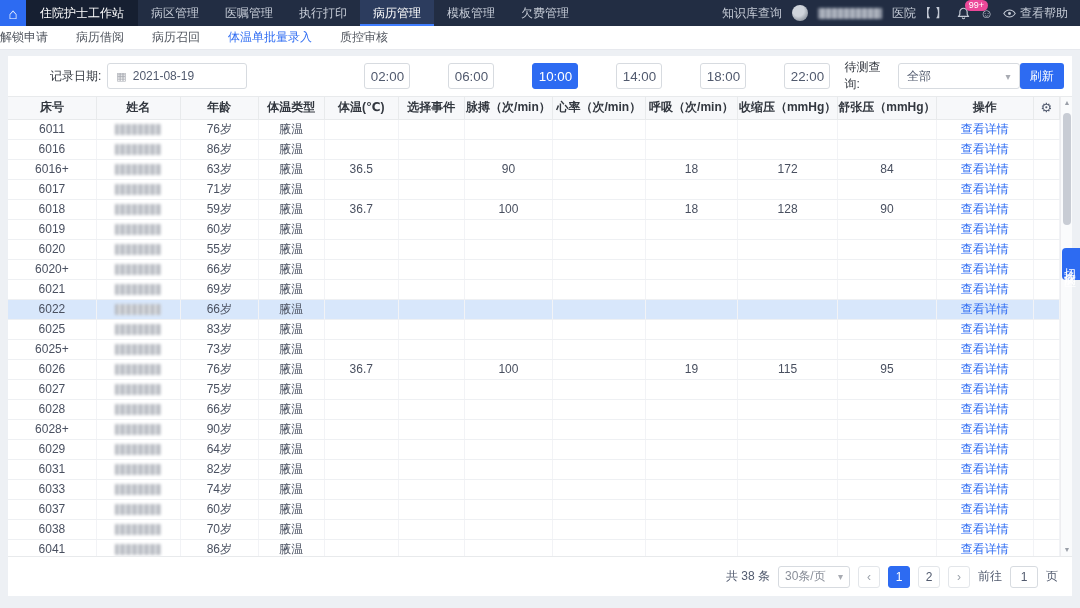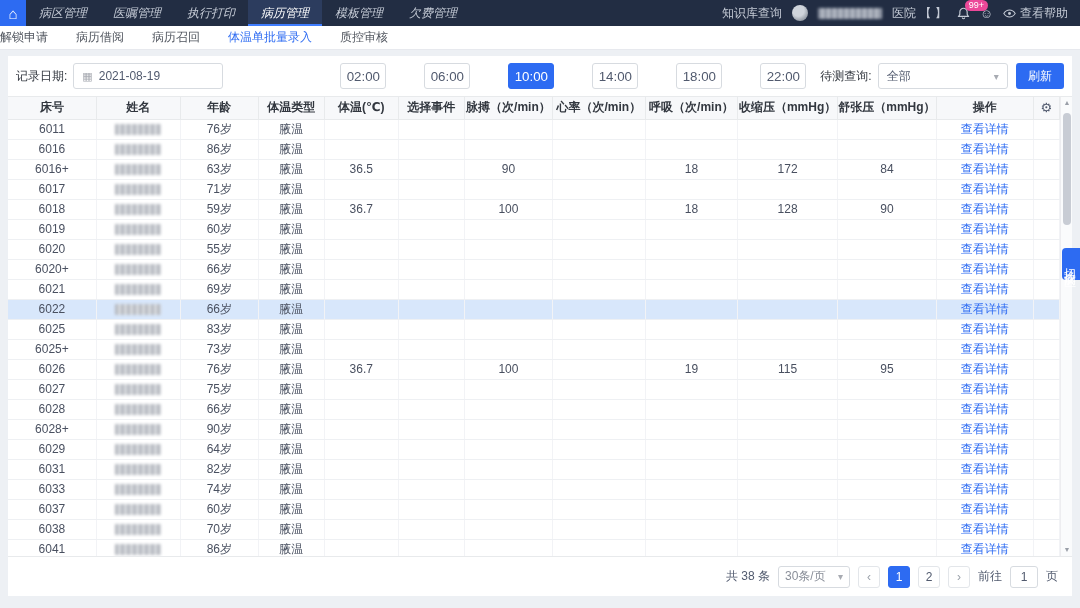--- a/index.html
+++ b/index.html
@@ -6,38 +6,38 @@
   html,body { width:1080px; height:608px; overflow:hidden; }
   body {
     font-family:"Liberation Sans","DejaVu Sans",sans-serif;
     font-size:12px; color:#495060; background:#edf0f4; position:relative;
   }
   
   .topbar { height:26px; background:#222d43; display:flex; align-items:stretch; color:#c5cbd6; }
   .home-btn { width:26px; background:#2d6bf2; color:#fff; display:flex; align-items:center; justify-content:center; font-size:15px; cursor:pointer; }
   .ws-tab { background:#161f31; color:#fff; padding:0 14px; display:flex; align-items:center; cursor:pointer; }
   .top-menus { display:flex; }
-  .menu-item { padding:0 13px; display:flex; align-items:center; cursor:pointer;font-style:italic; }
+  .menu-item { padding:0 13px; display:flex; align-items:center; cursor:pointer; }
   .menu-item.active { background:#2c3c5e; color:#fff; box-shadow:inset 0 -2px 0 #3f7dff; }
   .top-right { margin-left:auto; display:flex; align-items:center; gap:10px; padding-right:12px; }
   .avatar { width:16px; height:16px; border-radius:50%; background:radial-gradient(circle at 40% 35%,#cfd4db 0 40%,#9aa1ab 70%); display:inline-block; }
   .blur-chip { display:inline-block; width:64px; height:11px; background:repeating-linear-gradient(90deg,#8b93a1 0 3px,#b6bcc6 3px 6px); filter:blur(1.5px); border-radius:1px; }
   .bell-wrap { position:relative; display:flex; align-items:center; cursor:pointer; }
   .badge { position:absolute; top:-7px; left:8px; background:#ec4899; color:#fff; border-radius:8px; font-size:9px; line-height:11px; padding:0 4px; font-style:normal; }
   .tr-icon { display:flex; align-items:center; gap:4px; cursor:pointer; }
   .smiley { font-size:13px; cursor:pointer; }
   
   .subnav { height:24px; background:#fff; display:flex; align-items:center; gap:28px; border-bottom:1px solid #e7e9ee; color:#51565f; }
   .subnav-item { cursor:pointer; }
   .subnav-item.active { color:#2d6bf2; }
   
   .card { position:absolute; left:8px; right:8px; top:56px; bottom:12px; background:#fff; display:flex; flex-direction:column; }
   
   .filter-bar { height:40px; display:flex; align-items:center; padding:0 8px; }
-  .f-label { color:#32373f; margin-right:6px; white-space:nowrap; }
+  .f-label { color:#32373f; margin-right:6px; white-space:nowrap;margin-left:34px; }
   .date-input { width:150px; height:26px; border:1px solid #d7dbe0; border-radius:3px; display:flex; align-items:center; padding:0 8px; gap:6px; color:#515a6e; background:#fff; cursor:pointer; }
   .cal-icon { color:#a8abb2; font-size:11px; }
   .time-group { display:flex; margin-left:110px;gap:31px; }
   .time-btn { width:46px; height:26px; border:1px solid #d7dbe0; border-radius:3px; background:#fff; display:flex; align-items:center; justify-content:center; margin-left:7px; color:#515a6e; cursor:pointer; }
   .time-btn.active { background:#2d6bf2; border-color:#2d6bf2; color:#fff; }
   .pending-label { margin-left:14px; color:#32373f; }
   .select-box { width:130px; height:26px; border:1px solid #d7dbe0; border-radius:3px; display:flex; align-items:center; justify-content:space-between; padding:0 8px; margin-left:6px; color:#515a6e; background:#fff; cursor:pointer;gap:36px; }
   .chevron { color:#a8abb2; font-size:10px; }
   .refresh-btn { margin-left:auto; width:48px; height:26px; background:#2d6bf2; color:#fff; border:none; border-radius:3px; font-size:12px; cursor:pointer; }
   
@@ -64,20 +64,23 @@
   .goto-input { width:28px; height:22px; border:1px solid #d7dbe0; border-radius:3px; text-align:center; font-size:12px; color:#515a6e; }
   
   .ward-switch { position:absolute; right:0; top:248px; width:18px; padding:10px 2px; background:#2d6bf2; color:#fff; writing-mode:vertical-rl; text-align:center; border-radius:4px 0 0 4px; letter-spacing:3px; font-size:12px; cursor:pointer; z-index:5; }
   svg.icon { display:block; }
 </style>
 </head>
 <body>
 
 <header class="topbar">
   <div class="home-btn">⌂</div>
+  <div class="ws-tab">
+    <span>住院护士工作站</span>
+  </div>
   <nav class="top-menus" id="topMenus">
       <span class="menu-item">病区管理</span>
       <span class="menu-item">医嘱管理</span>
       <span class="menu-item">执行打印</span>
       <span class="menu-item active">病历管理</span>
       <span class="menu-item">模板管理</span>
       <span class="menu-item">欠费管理</span>
     </nav>
   <div class="top-right">
     <span>知识库查询</span>

